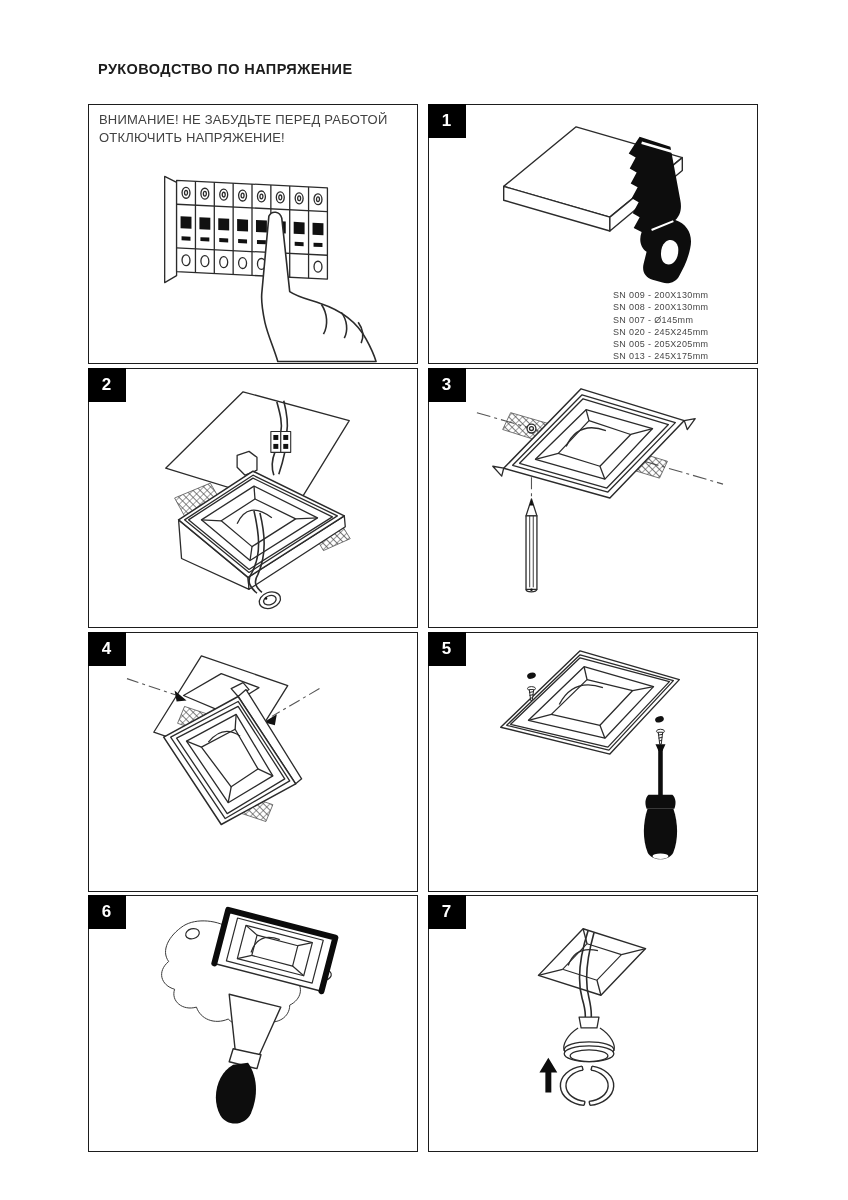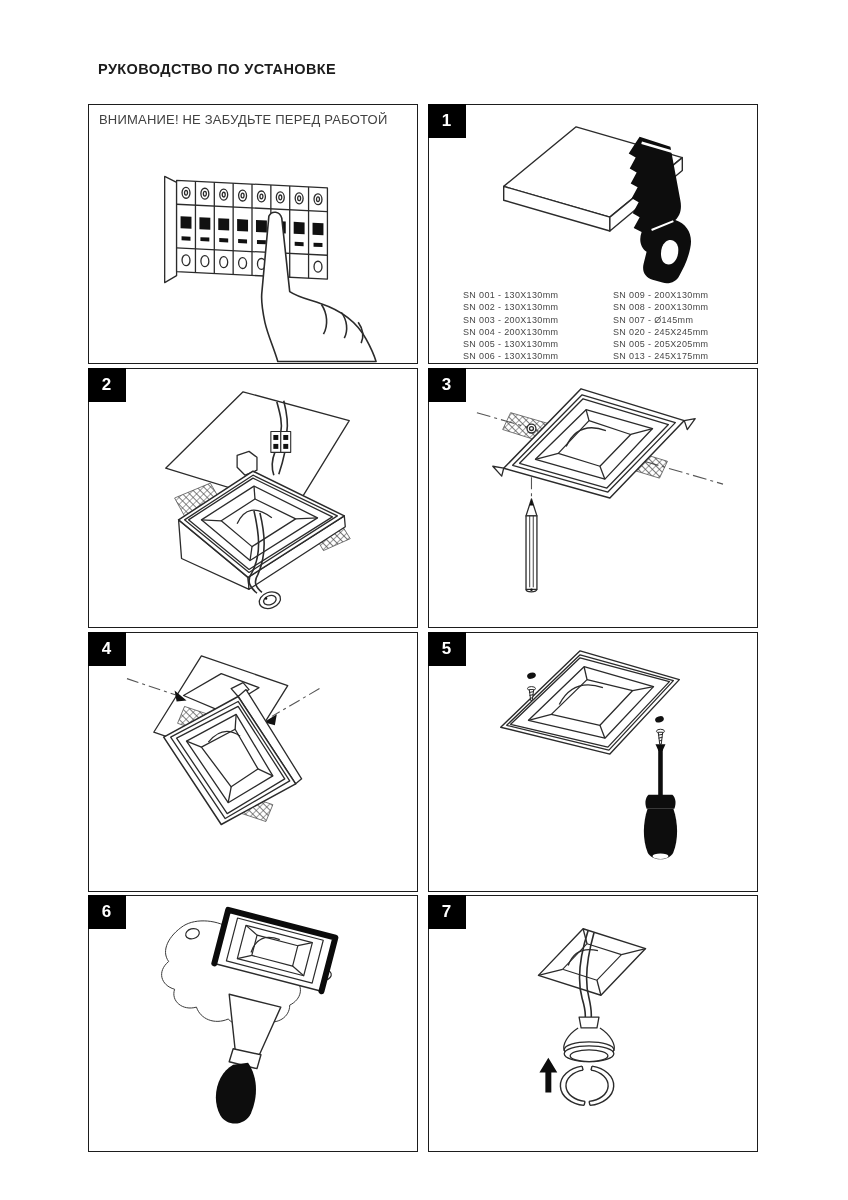--- a/index.html
+++ b/index.html
@@ -11,25 +11,26 @@
          display:flex;align-items:center;justify-content:center;font-size:17px;font-weight:bold;z-index:5;}
   .warn-text{position:absolute;left:10px;top:6px;font-size:13px;line-height:17.5px;color:#424242;letter-spacing:.2px;z-index:4;}
   .illu{position:absolute;left:0;top:0;width:100%;height:100%;}
   .snlist{position:absolute;top:184px;font-size:9px;line-height:12.3px;letter-spacing:.35px;color:#474747;white-space:nowrap;z-index:4;}
   .snlist.left{left:34px;} .snlist.right{left:184px;}
   svg *{vector-effect:non-scaling-stroke;}
 </style>
 </head>
 <body>
 
-<div class="page-title">РУКОВОДСТВО ПО УСТАНОВКЕ</div>
+<div class="page-title">РУКОВОДСТВО ПО НАПРЯЖЕНИЕ</div>
 
 <div class="panel" style="left:88px;top:104px;">
   <div class="warn-text">
     <div>ВНИМАНИЕ! НЕ ЗАБУДЬТЕ ПЕРЕД РАБОТОЙ</div>
+    <div>ОТКЛЮЧИТЬ НАПРЯЖЕНИЕ!</div>
   </div>
   <svg class="illu" viewBox="0 0 330 260">
     <g stroke="#2b2b2b" stroke-width="1.3" fill="none" stroke-linejoin="round">
       <polygon points="76,72 88,78 88,172 76,179" fill="#fff"></polygon>
       <g transform="translate(88,76) skewY(2.8)">
         <rect x="0" y="0" width="152" height="92" fill="#fff"></rect>
         <line x1="0" y1="24" x2="152" y2="24"></line>
           <line x1="0" y1="68" x2="152" y2="68"></line>
         <line x1="19" y1="0" x2="19" y2="92"></line>
           <line x1="38" y1="0" x2="38" y2="92"></line>
@@ -101,28 +102,20 @@
       <polygon points="75,82 182,113 182,127 75,96"></polygon>
       <polygon points="182,113 255,53 255,66 182,127"></polygon>
     </g>
     <g>
       <path fill="#0d0d0d" d="M 212 32 L 243 42 L 253 96 C 255 106 252 112 248 116 C 260 120 266 131 263 144 C 261 155 256 165 252 172 C 249 178 242 181 235 179 L 225 176 C 218 174 214 168 216 160 L 219 148 C 213 144 211 136 214 128 L 206 124 L 212 113 L 205 109 L 211 98 L 204 94 L 210 83 L 203 79 L 209 68 L 202 64 L 208 53 L 201 49 L 208 38 Z"></path>
       <path fill="#fff" d="M 238 138 C 244 133 251 138 251 146 C 251 156 245 163 238 160 C 232 157 232 143 238 138 Z"></path>
       <line x1="214" y1="38" x2="258" y2="51" stroke="#fff" stroke-width="2.6"></line>
       <line x1="246" y1="117" x2="224" y2="126" stroke="#fff" stroke-width="2"></line>
     </g>
   </svg>
-  <div class="snlist left">
-    <div>SN 001 - 130X130mm</div>
-    <div>SN 002 - 130X130mm</div>
-    <div>SN 003 - 200X130mm</div>
-    <div>SN 004 - 200X130mm</div>
-    <div>SN 005 - 130X130mm</div>
-    <div>SN 006 - 130X130mm</div>
-  </div>
   <div class="snlist right">
     <div>SN 009 - 200X130mm</div>
     <div>SN 008 - 200X130mm</div>
     <div>SN 007 - Ø145mm</div>
     <div>SN 020 - 245X245mm</div>
     <div>SN 005 - 205X205mm</div>
     <div>SN 013 - 245X175mm</div>
   </div>
 </div>
 

